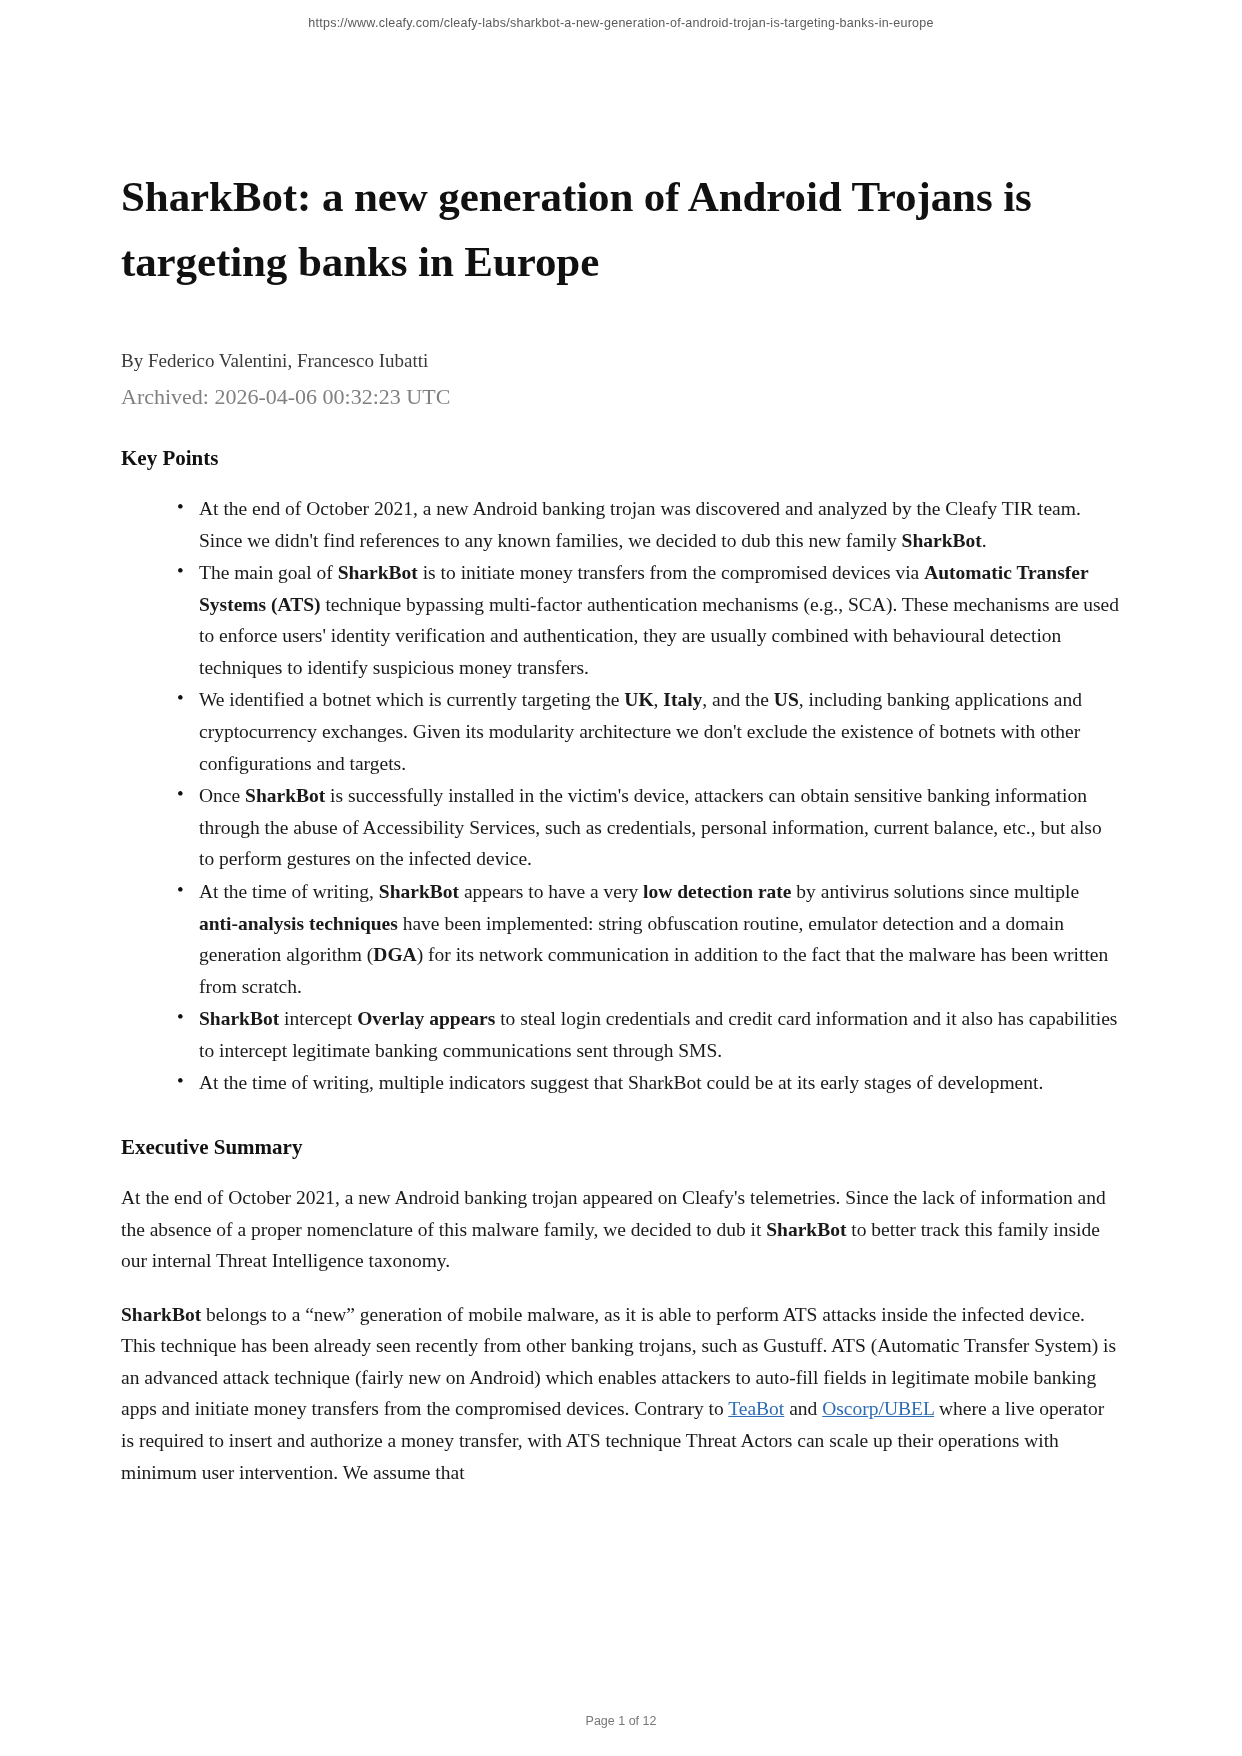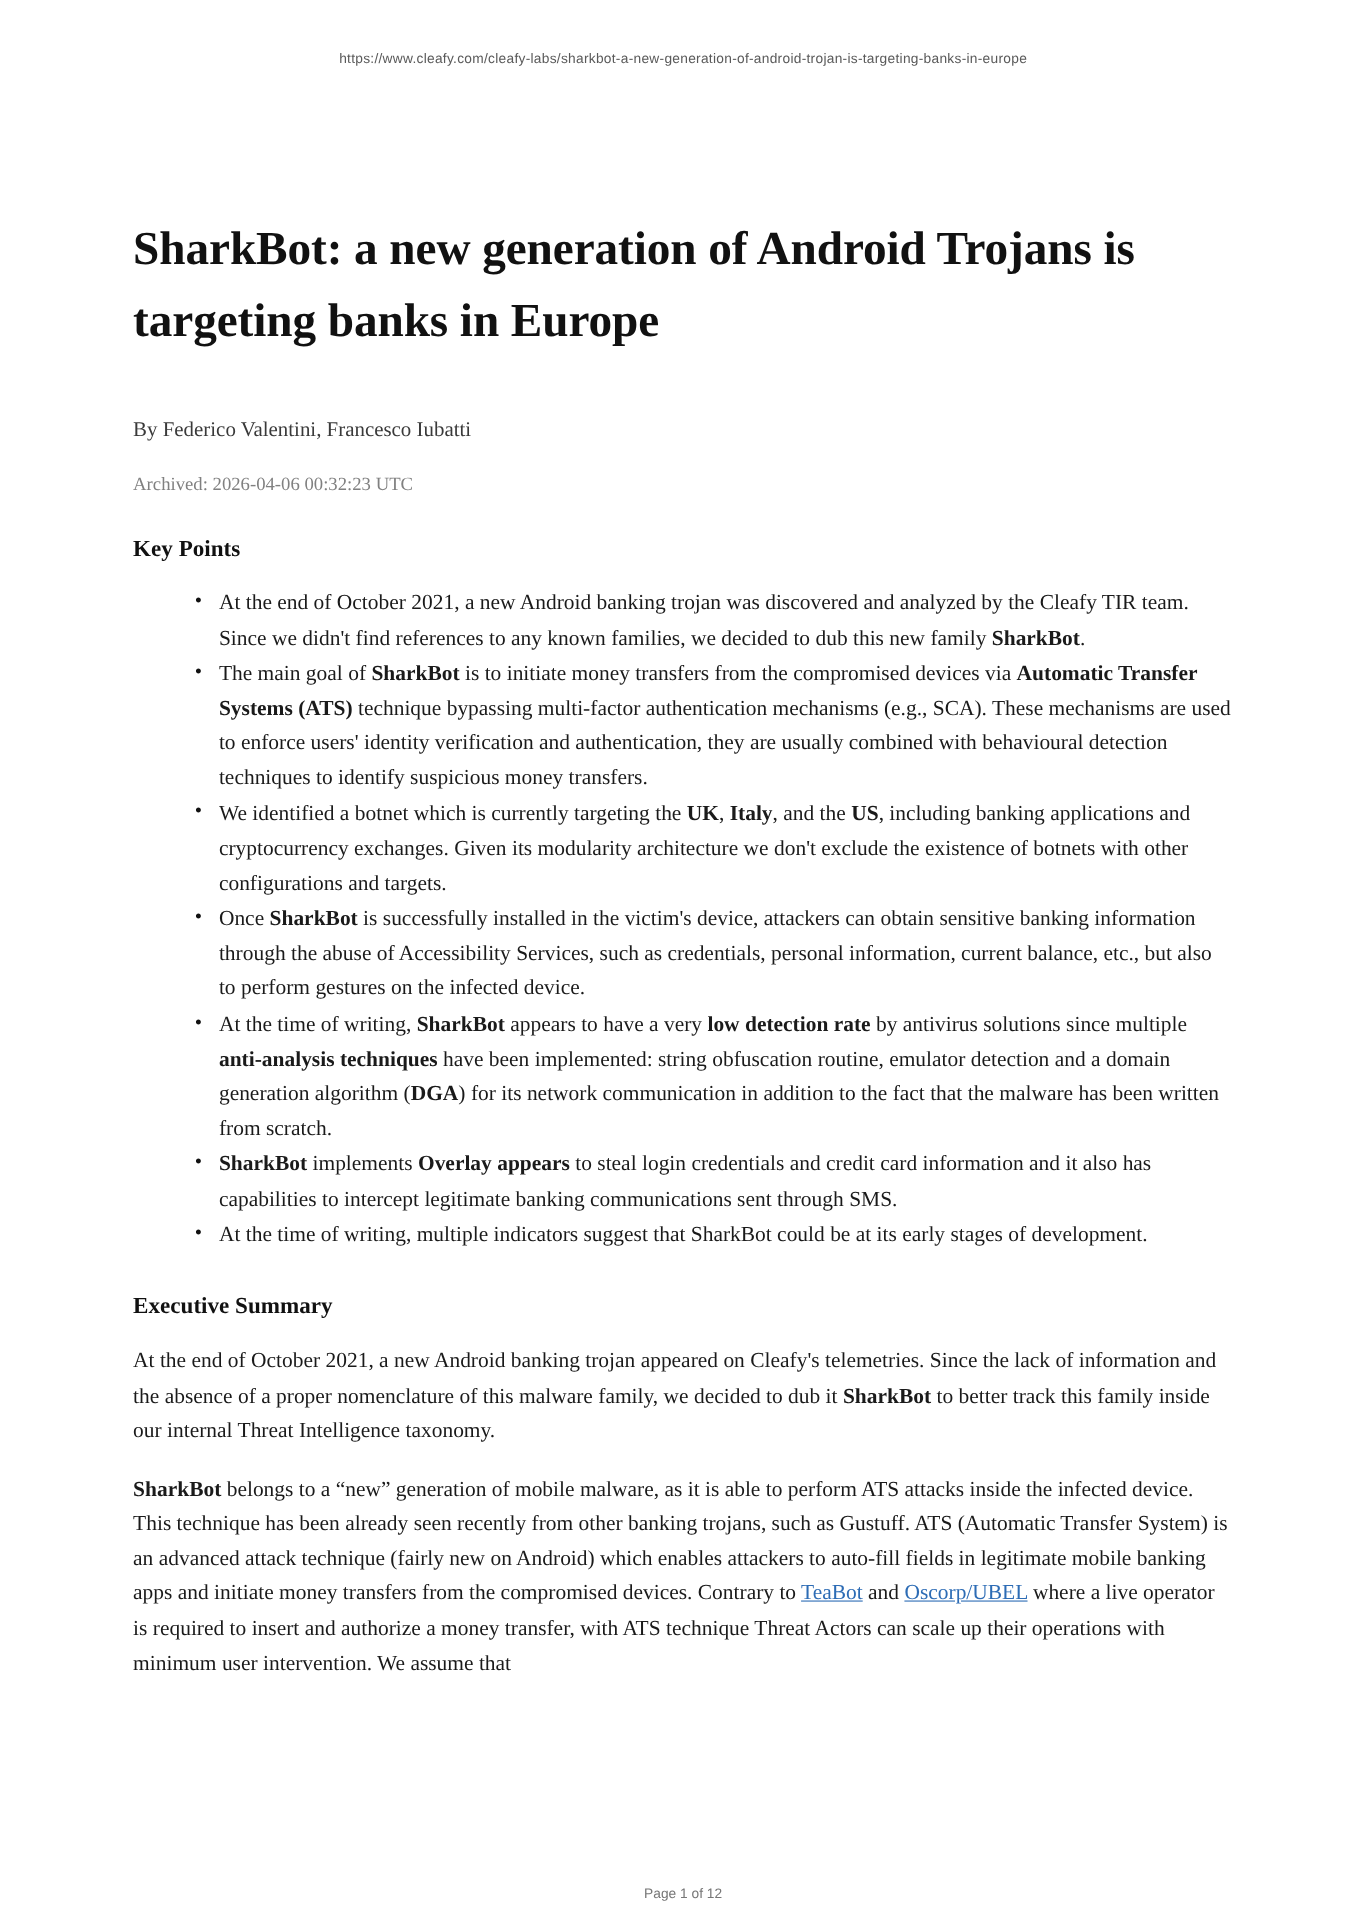--- a/index.html
+++ b/index.html
@@ -20,21 +20,21 @@
     box-sizing: border-box;
     position: relative;
     padding: 0;
   }
   .archive-url {
     text-align: center;
     font-family: "Liberation Sans", sans-serif;
     font-size: 12.5px;
     color: #5a5a5a;
     letter-spacing: 0.02em;
-    padding-top: 46px;
+    padding-top: 16px;
   }
   .content {
     margin: 0 auto;
     width: 1000px;
     padding-top: 135px;
   }
   h1.doc-title {
     font-family: "Liberation Serif", serif;
     font-size: 43px;
     line-height: 1.5;
@@ -42,23 +42,23 @@
     margin: 0 0 0 0;
     letter-spacing: -0.1px;
     color: #111;
   }
   .byline {
     font-size: 19px;
     color: #3a3a3a;
     margin-top: 56px;
   }
   .archived {
-    font-size: 17px;
+    font-size: 22px;
     color: #808080;
-    margin-top: 28px;
+    margin-top: 12px;
   }
   h2.section-head {
     font-size: 21px;
     font-weight: bold;
     margin: 36px 0 0 0;
     color: #111;
   }
   ul.keypoints {
     margin: 22px 0 0 0;
     padding-left: 56px;
@@ -120,21 +120,21 @@
     <div class="archived">Archived: 2026-04-06 00:32:23 UTC</div>
 
     <h2 class="section-head">Key Points</h2>
 
     <ul class="keypoints" id="key-points-list">
         <li><span>At the end of October 2021, a new Android banking trojan was discovered and analyzed by the Cleafy TIR team. Since we didn't find references to any known families, we decided to dub this new family </span><b>SharkBot</b><span>.</span></li>
         <li><span>The main goal of </span><b>SharkBot</b><span> is to initiate money transfers from the compromised devices via </span><b>Automatic Transfer Systems (ATS)</b><span> technique bypassing multi-factor authentication mechanisms (e.g., SCA). These mechanisms are used to enforce users' identity verification and authentication, they are usually combined with behavioural detection techniques to identify suspicious money transfers.</span></li>
         <li><span>We identified a botnet which is currently targeting the </span><b>UK</b><span>, </span><b>Italy</b><span>, and the </span><b>US</b><span>, including banking applications and cryptocurrency exchanges. Given its modularity architecture we don't exclude the existence of botnets with other configurations and targets.</span></li>
         <li><span>Once </span><b>SharkBot</b><span> is successfully installed in the victim's device, attackers can obtain sensitive banking information through the abuse of Accessibility Services, such as credentials, personal information, current balance, etc., but also to perform gestures on the infected device.</span></li>
         <li><span>At the time of writing, </span><b>SharkBot</b><span> appears to have a very </span><b>low detection rate</b><span> by antivirus solutions since multiple </span><b>anti-analysis techniques</b><span> have been implemented: string obfuscation routine, emulator detection and a domain generation algorithm (</span><b>DGA</b><span>) for its network communication in addition to the fact that the malware has been written from scratch.</span></li>
-        <li><b>SharkBot</b><span> implements </span><b>Overlay appears</b><span> to steal login credentials and credit card information and it also has capabilities to intercept legitimate banking communications sent through SMS.</span></li>
+        <li><b>SharkBot</b><span> intercept </span><b>Overlay appears</b><span> to steal login credentials and credit card information and it also has capabilities to intercept legitimate banking communications sent through SMS.</span></li>
         <li><span>At the time of writing, multiple indicators suggest that SharkBot could be at its early stages of development.</span></li>
       </ul>
 
     <h2 class="section-head exec-head">Executive Summary</h2>
 
     <div id="exec-summary-body">
         <p class="body-par"><span>At the end of October 2021, a new Android banking trojan appeared on Cleafy's telemetries. Since the lack of information and the absence of a proper nomenclature of this malware family, we decided to dub it </span><b>SharkBot</b><span> to better track this family inside our internal Threat Intelligence taxonomy.</span></p>
         <p class="body-par"><b>SharkBot</b><span> belongs to a “new” generation of mobile malware, as it is able to perform ATS attacks inside the infected device. This technique has been already seen recently from other banking trojans, such as Gustuff. ATS (Automatic Transfer System) is an advanced attack technique (fairly new on Android) which enables attackers to auto-fill fields in legitimate mobile banking apps and initiate money transfers from the compromised devices. Contrary to </span><a class="doclink" href="#">TeaBot</a><span> and </span><a class="doclink" href="#">Oscorp/UBEL</a><span> where a live operator is required to insert and authorize a money transfer, with ATS technique Threat Actors can scale up their operations with minimum user intervention. We assume that</span></p>
       </div>
 

